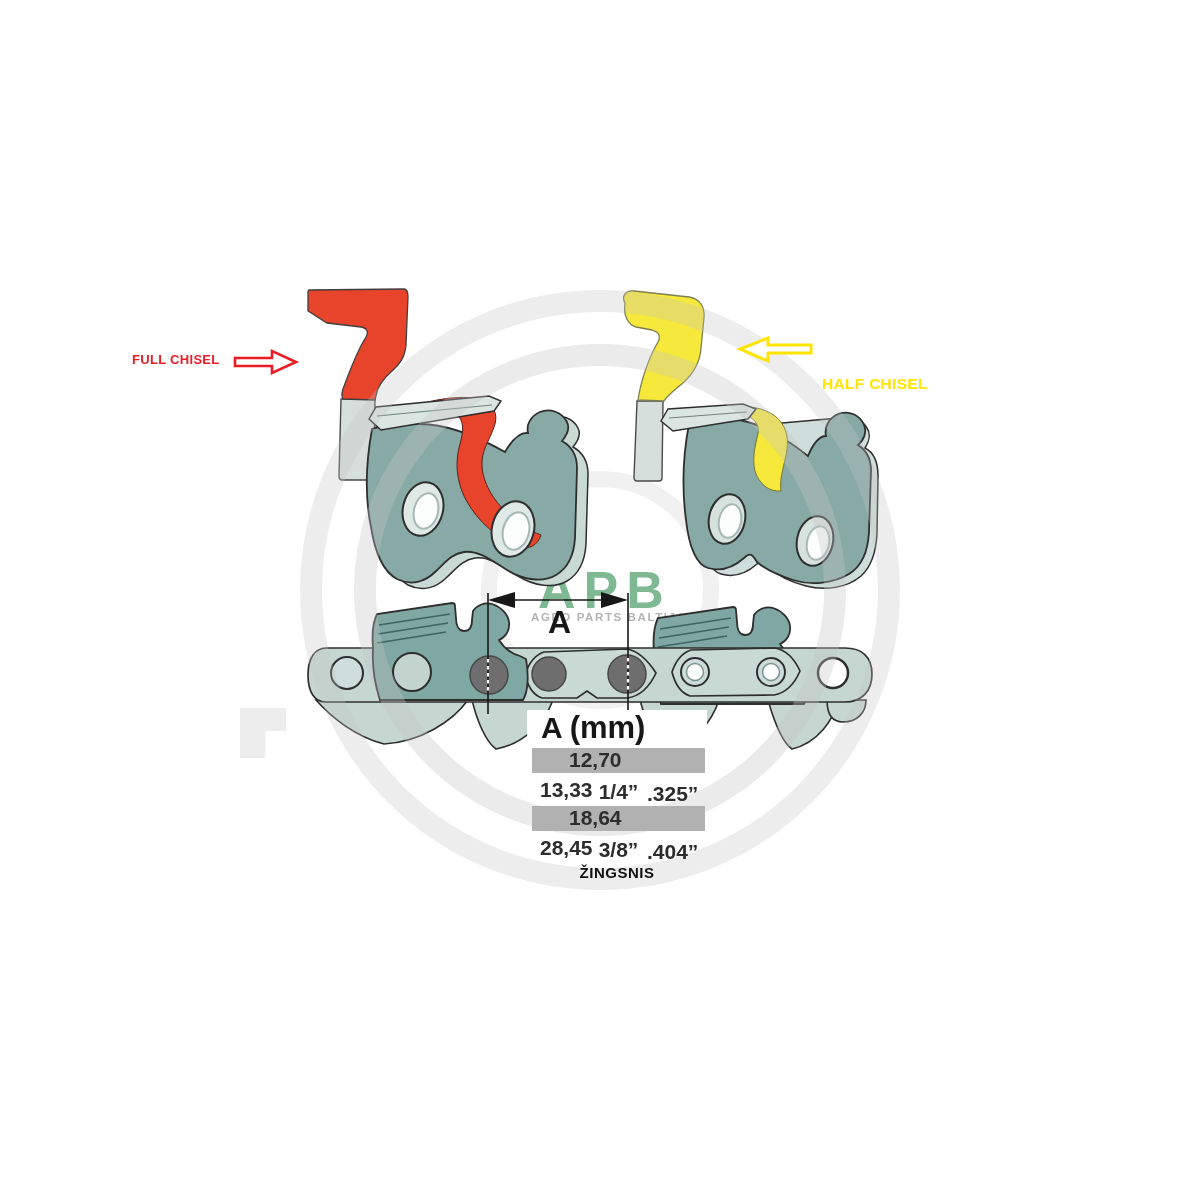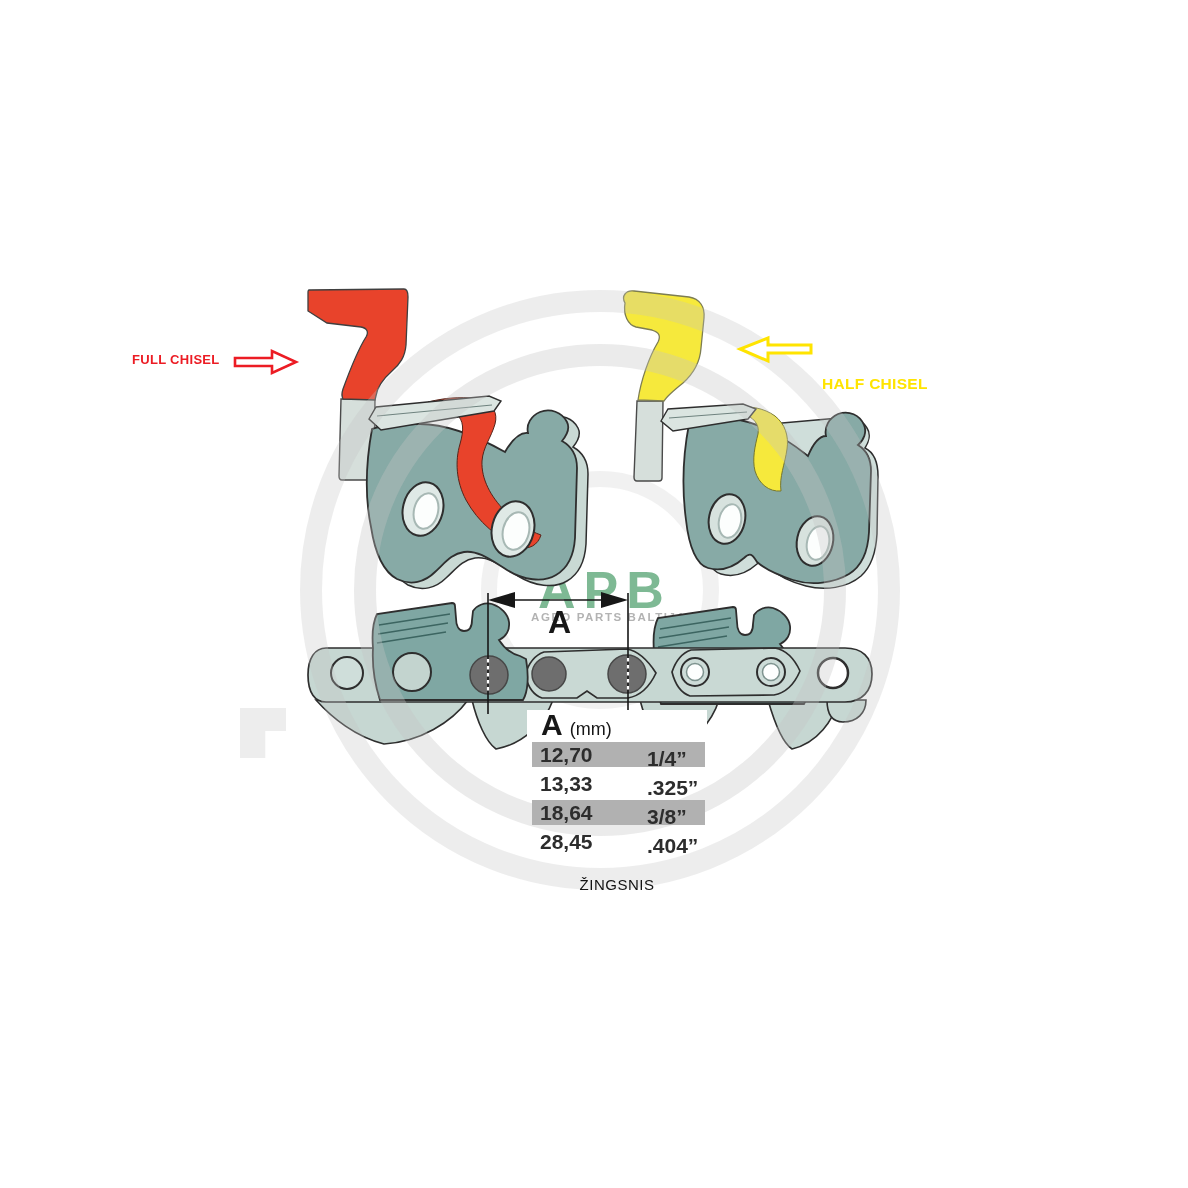--- a/index.html
+++ b/index.html
@@ -25,28 +25,28 @@
   #full-chisel-label{left:132px;top:352px;font-size:13px;font-weight:bold;color:var(--full-chisel-red,#ec1c24);letter-spacing:.3px;}
   #half-chisel-label{left:822px;top:339px;font-size:15.5px;font-weight:bold;color:var(--half-chisel-yellow,#ffe600);letter-spacing:.3px;margin-top:36px;}
   #full-arrow{position:absolute;left:232px;top:348px;z-index:6;}
   #half-arrow{position:absolute;left:736px;top:334px;z-index:6;}
   #dim-a-label{left:548px;top:604px;font-size:32px;font-weight:bold;color:#171717;z-index:6;}
   
   #pitch-table{position:absolute;left:527px;top:710px;width:180px;z-index:6;}
   #pitch-table .hdr{display:flex;align-items:baseline;gap:7px;background:#fff;
     padding:0 0 2px 14px;color:#171717;}
   #pitch-table .hdr .sym{font-size:30px;font-weight:bold;line-height:30px;}
-  #pitch-table .hdr .unit{font-size:18px;font-weight:normal;}
+  #pitch-table .hdr .unit{font-size:31px;font-weight:bold;}
   #pitch-table .row{display:flex;align-items:center;height:25px;margin:0 0 4px 5px;width:173px;
     font-size:21px;font-weight:bold;color:#2d2d2d;}
-  #pitch-table .row.gray{background:#b1b1b1;}
+  #pitch-table .row.gray{background:#b1b1b1;flex-direction:column;}
   #pitch-table .row .mm{width:107px;padding-left:8px;}
   #pitch-table .row .inch{flex:1;margin-top:8px;}
   #pitch-caption{position:absolute;left:527px;top:864px;width:180px;text-align:center;
-    font-size:15px;font-weight:normal;color:#111;letter-spacing:.5px;z-index:6;margin-top:12px;}
+    font-size:15px;font-weight:bold;color:#111;letter-spacing:.5px;z-index:6;}
 </style>
 </head>
 <body>
 
 <div class="canvas">
 
   <div id="wm-square"></div>
   <div class="wm-ring" id="wm-ring-inner"></div>
   <div id="wm-logo" class="txt">APB</div>
   <div id="wm-subtext" class="txt">AGRO PARTS BALTIJA</div>

